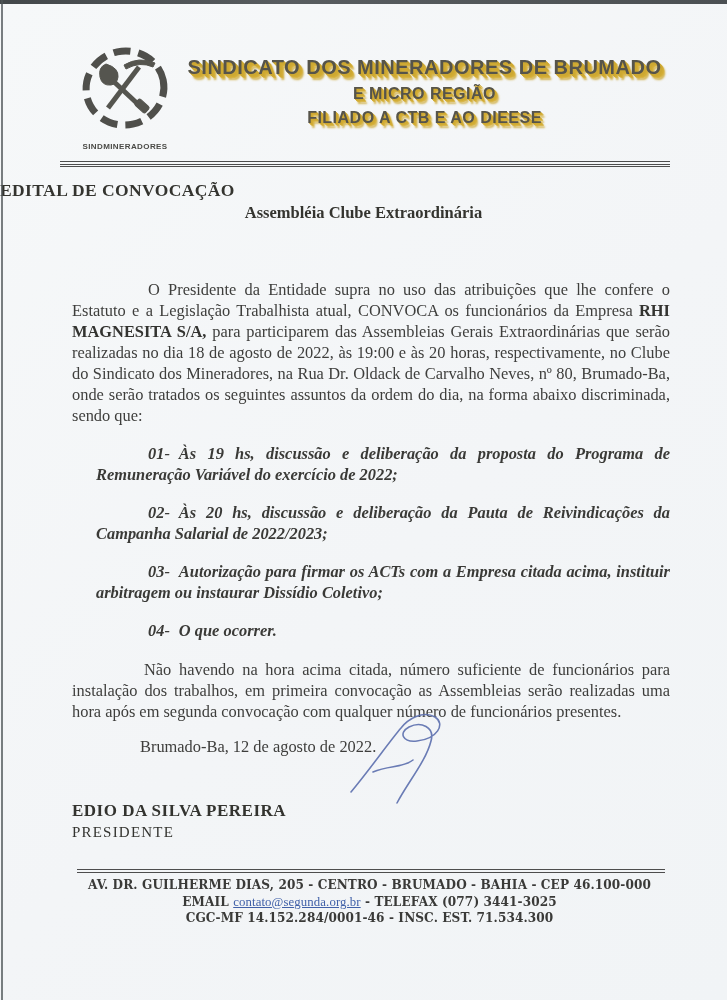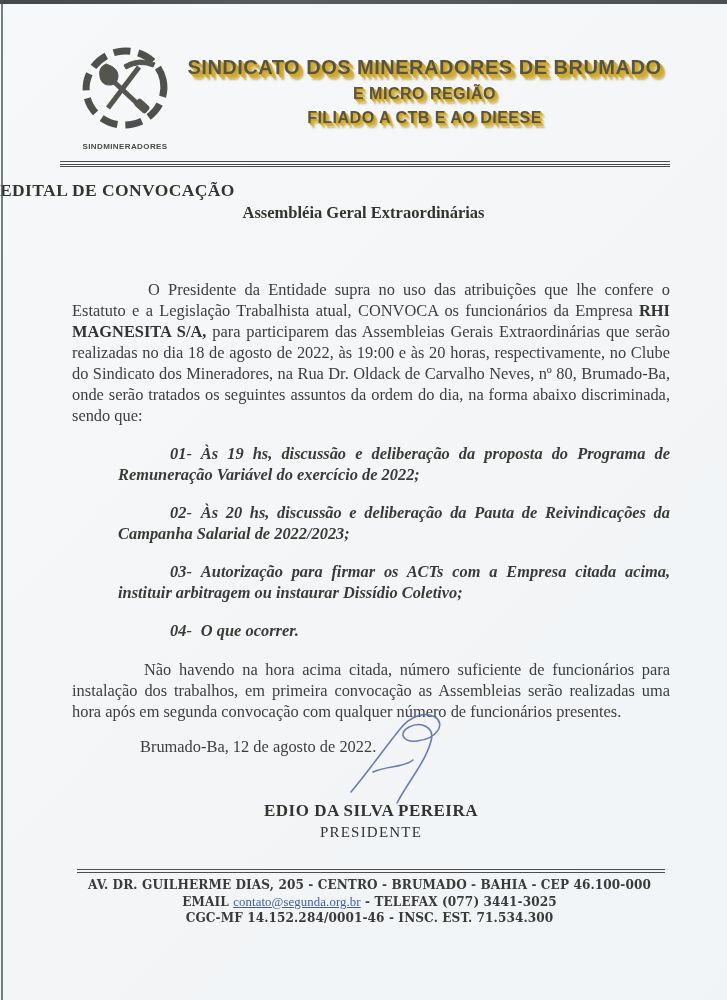--- a/index.html
+++ b/index.html
@@ -37,29 +37,29 @@
 
   
   .doc-title { margin-top:13px; font-weight:bold; font-size:17.5px;
     letter-spacing:.4px; color:#34342f; }
   .doc-subtitle { text-align:center; margin-top:2px; font-weight:bold; font-size:16.5px; color:#34342f; }
 
   
   .content { margin:0 57px 0 72px; font-size:16.4px; line-height:21px; text-align:justify; }
   p.intro { margin-top:56px; text-indent:76px; }
   .b { font-weight:bold; color:#333330; }
-  p.item { margin-left:46px; margin-top:17px; text-indent:52px;
+  p.item { margin-left:24px; margin-top:17px; text-indent:52px;
     font-weight:bold; font-style:italic; color:#3a3a37; }
   p.item .num { margin-right:9px; }
   p.quorum { margin-top:18px; }
   p.dateline { margin-top:14px; margin-left:68px; text-align:left; }
 
   
   .sig-svg { position:absolute; left:345px; top:708px; width:116px; height:102px; }
-  .signer { text-align:center; margin-top:43px; }
+  .signer { margin-top:43px; }
   .signer-name { font-weight:bold; font-size:17px; letter-spacing:.5px; color:#33332f; }
   .signer-role { font-weight:normal; font-size:15px; letter-spacing:1.2px; color:#33332f; margin-top:1px; }
 
   
   .footer { position:absolute; left:12px; right:0; top:869px; }
   .rule-footer { margin:0 62px 4px 65px; height:4px;
     border-top:1px solid #4d4d4d; border-bottom:1px solid #4d4d4d; }
   .footer-line { text-align:center; font-family:"DejaVu Serif", serif; font-weight:bold;
     font-size:12.1px; line-height:16.5px; color:#3a3a38; letter-spacing:.1px; }
   .email-link { color:#4060a8; font-family:"Liberation Serif", serif; font-weight:normal;
@@ -92,21 +92,21 @@
     </div>
     <div class="titles">
       <div class="gold1">SINDICATO DOS MINERADORES DE BRUMADO</div>
       <div class="gold2">E MICRO REGIÃO</div>
       <div class="gold2">FILIADO A CTB E AO DIEESE</div>
     </div>
   </div>
   <div class="rule-triple"></div>
 
   <div class="doc-title">EDITAL DE CONVOCAÇÃO</div>
-  <div class="doc-subtitle">Assembléia Geral Extraordinárias</div>
+  <div class="doc-subtitle">Assembléia Clube Extraordinária</div>
 
   <div class="content">
     <p class="intro"><span>O Presidente da Entidade supra no uso das atribuições que lhe confere o Estatuto e a Legislação Trabalhista atual, CONVOCA os funcionários da Empresa </span><span class="b">RHI MAGNESITA S/A,</span><span> para participarem das Assembleias Gerais Extraordinárias que serão realizadas no dia 18 de agosto de 2022, às 19:00 e às 20 horas, respectivamente, no Clube do Sindicato dos Mineradores, na Rua Dr. Oldack de Carvalho Neves, nº 80,  Brumado-Ba, onde serão tratados os seguintes assuntos da ordem do dia, na forma abaixo discriminada, sendo que:</span></p>
 
     <p class="item"><span class="num">01-</span><span>Às 19 hs, discussão e deliberação da proposta do Programa de Remuneração Variável do exercício de 2022;</span></p>
 
     <p class="item"><span class="num">02-</span><span>Às 20 hs, discussão e deliberação da Pauta de Reivindicações da Campanha Salarial de 2022/2023;</span></p>
 
     <p class="item"><span class="num">03-</span><span>Autorização para firmar os ACTs com a Empresa citada acima, instituir arbitragem ou instaurar Dissídio Coletivo;</span></p>
 

